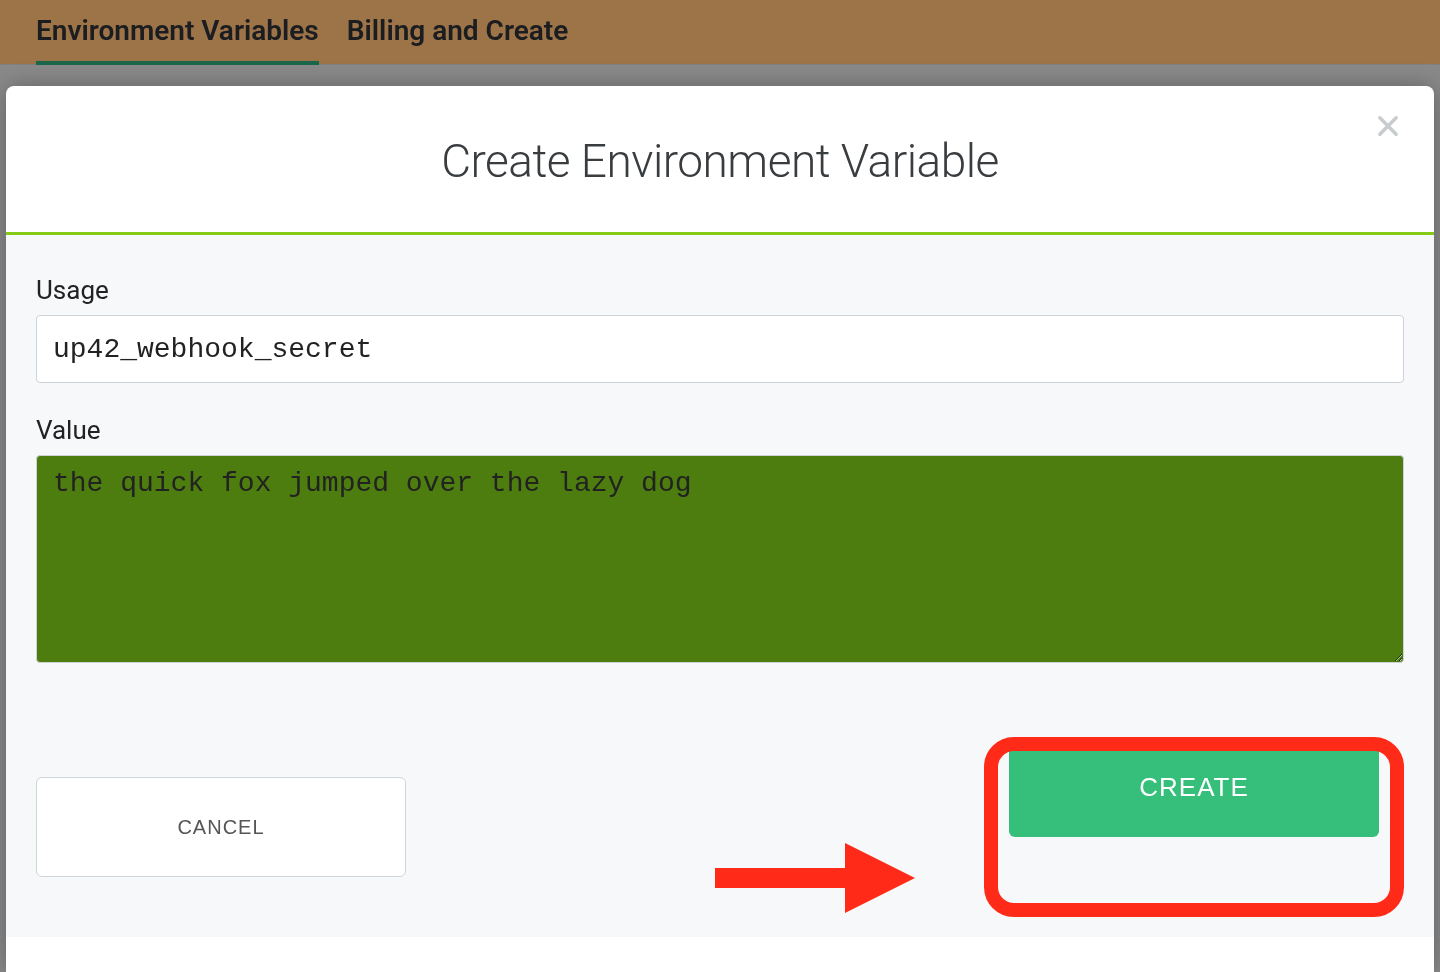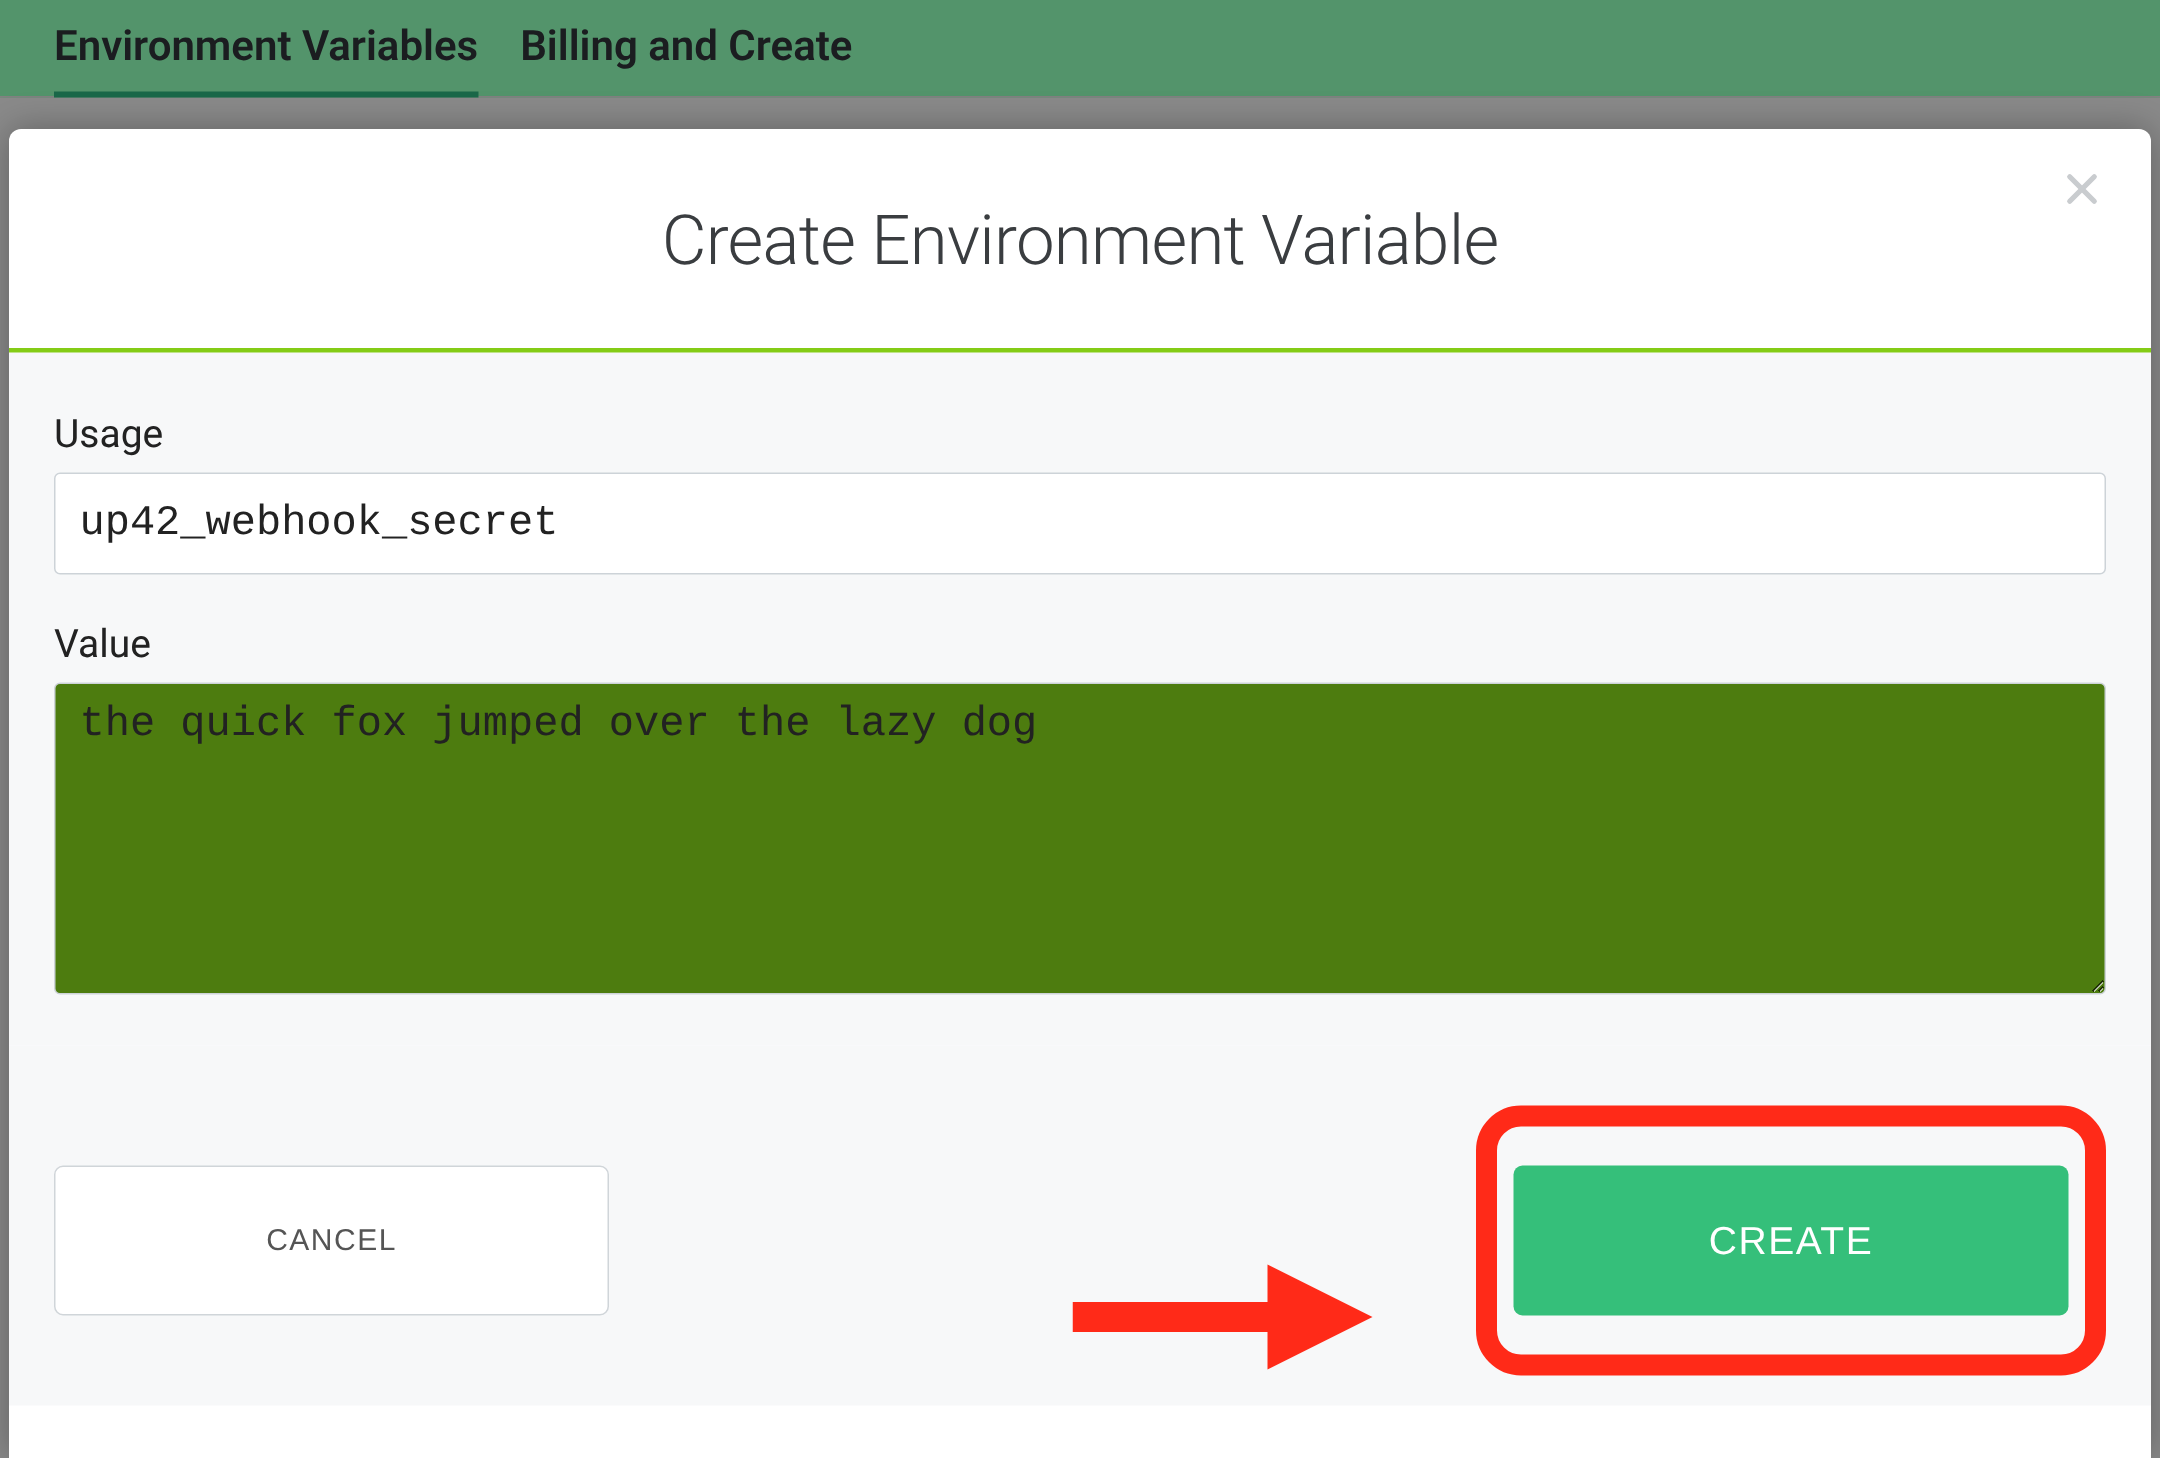--- a/index.html
+++ b/index.html
@@ -14,21 +14,21 @@
       height: 972px;
       overflow: hidden;
       position: relative;
     }
     .page-bg {
       width: 100%;
       height: 100%;
       background: #8a8a8a;
     }
     .tabs-bar {
-      background: #86efac;
+      background: #fdba74;
       border-bottom: 1px solid #d0d0d0;
       padding: 0 36px;
       display: flex;
       gap: 28px;
       height: 65px;
       align-items: center;
       filter: brightness(0.62);
     }
     .tab {
       font-size: 28px;
@@ -132,21 +132,21 @@
       font-weight: 500;
       letter-spacing: 1px;
       color: #555;
       cursor: pointer;
     }
     .create-highlight {
       position: relative;
       width: 420px;
       height: 180px;
       display: flex;
-      align-items: center;
+      align-items: flex-start;
       justify-content: center;
     }
     .highlight-ring {
       position: absolute;
       inset: 0;
       border: 14px solid #ff2a18;
       border-radius: 30px;
       pointer-events: none;
     }
     .btn-create {

